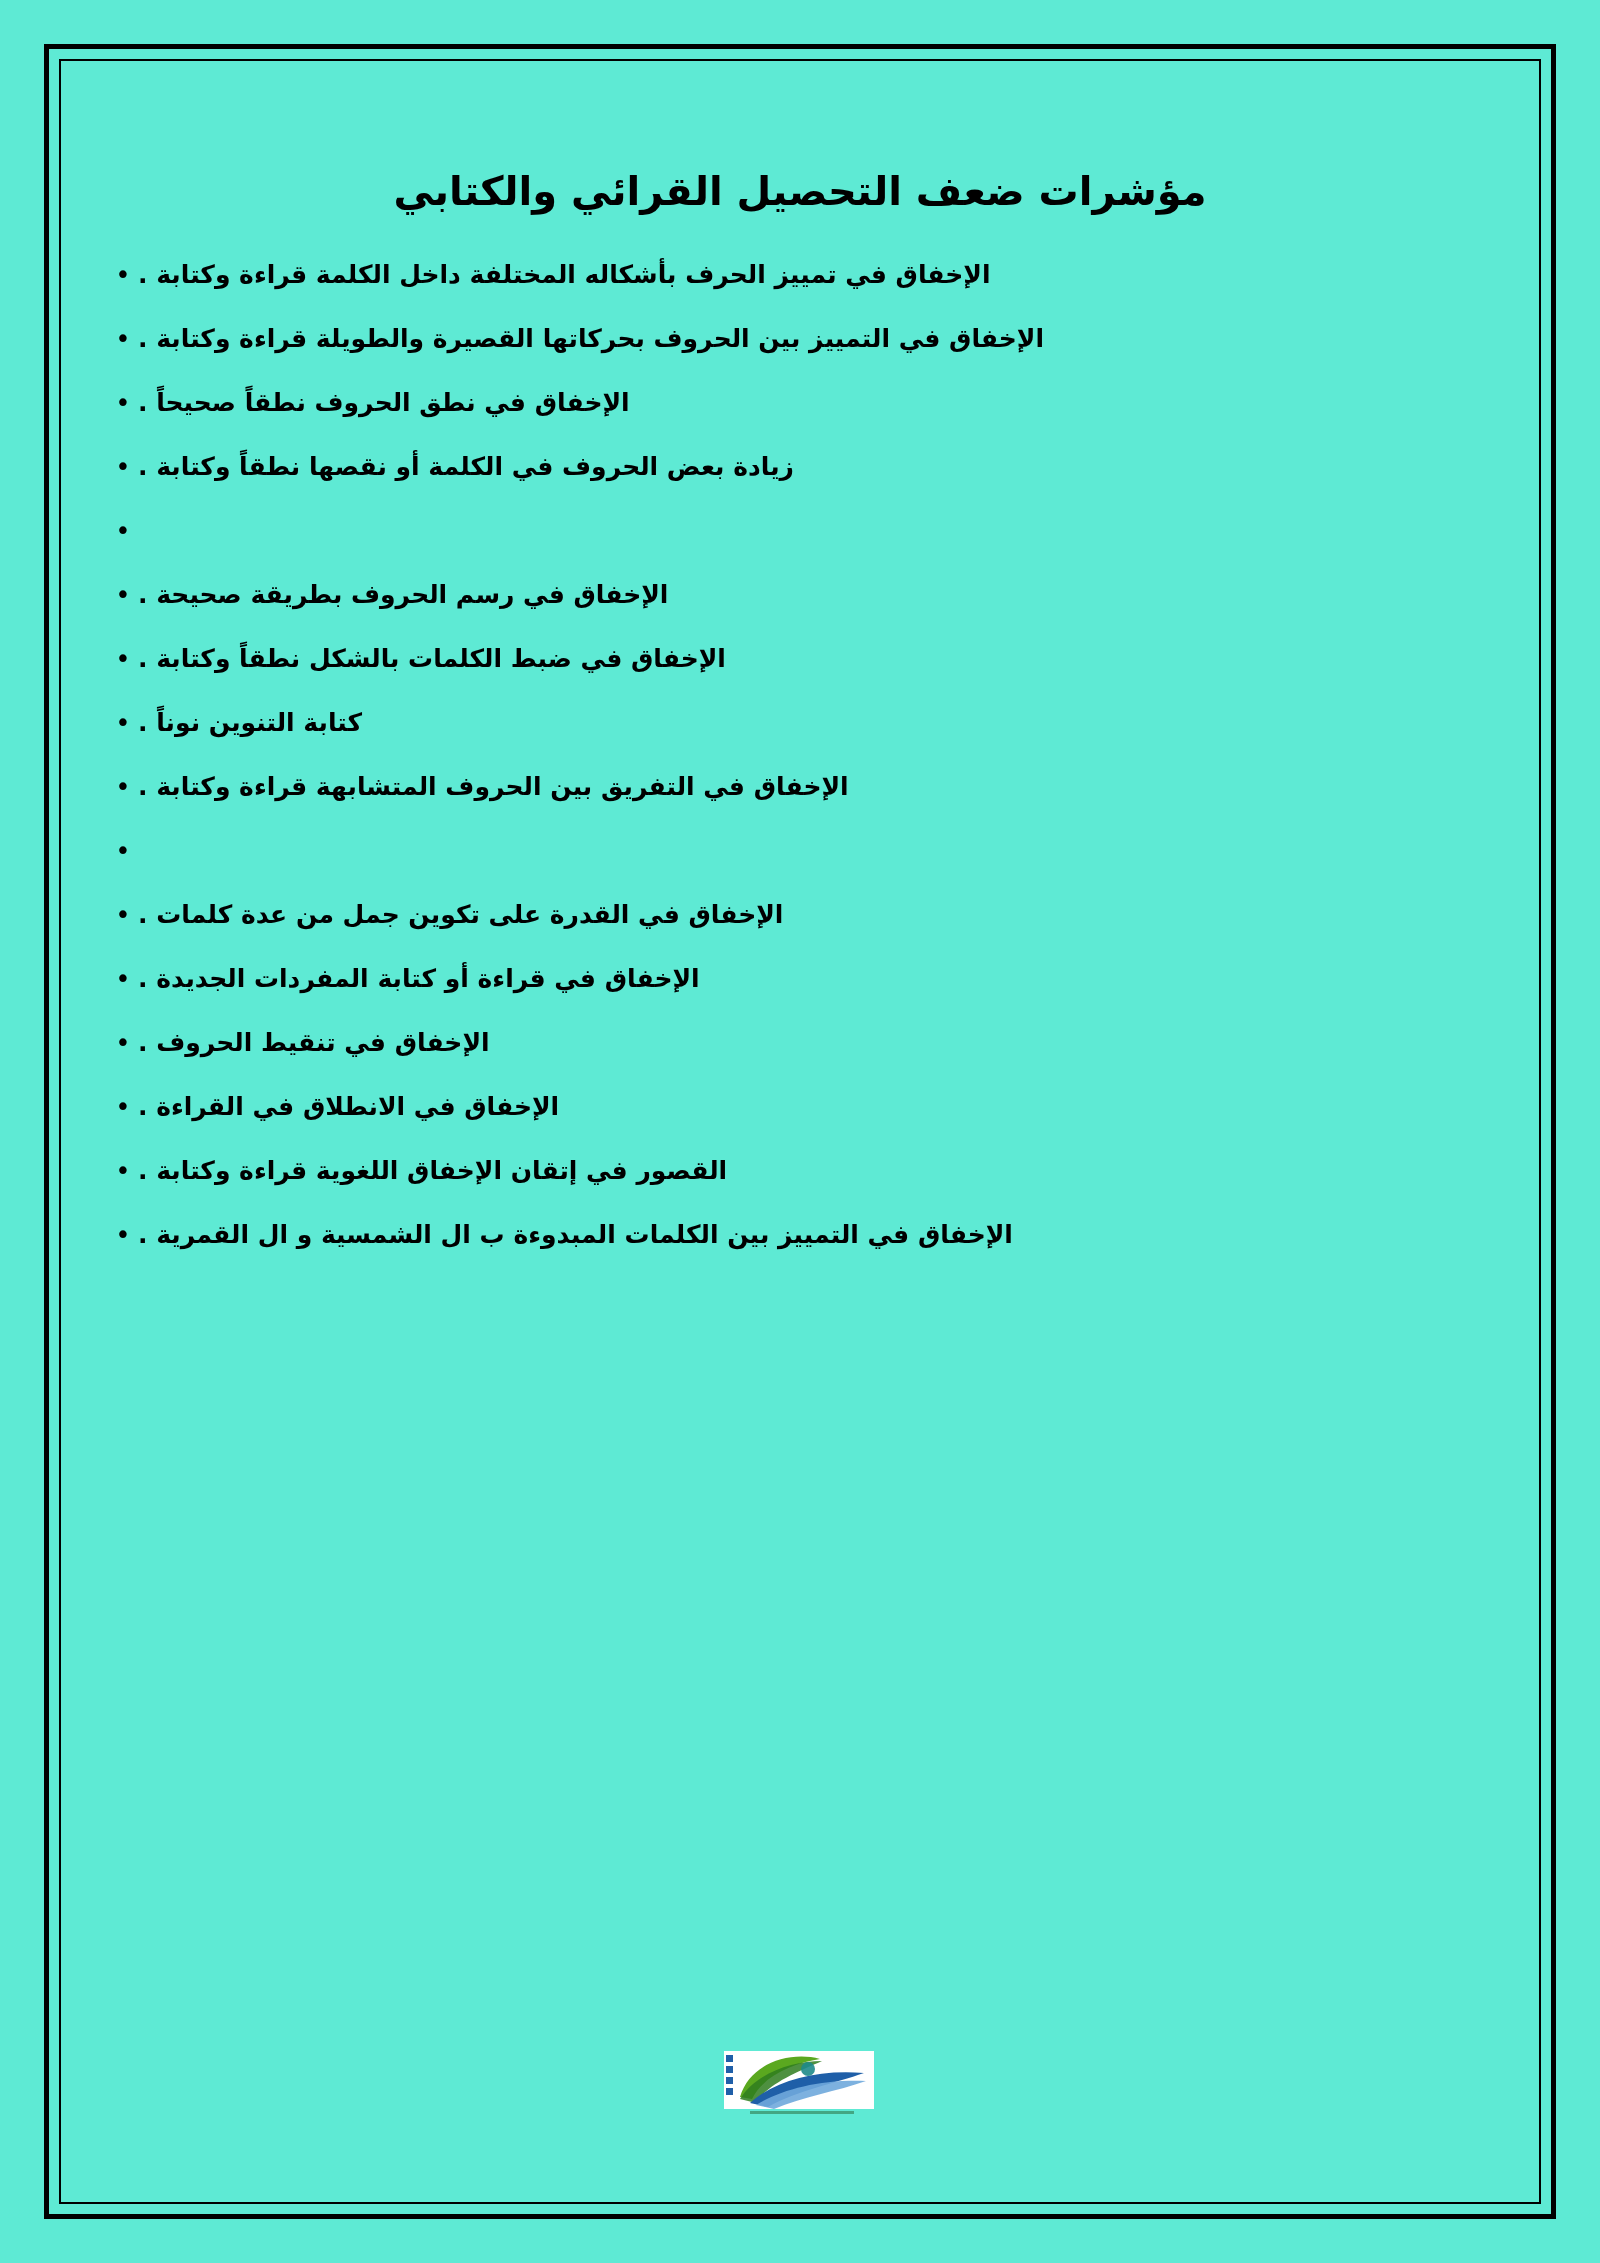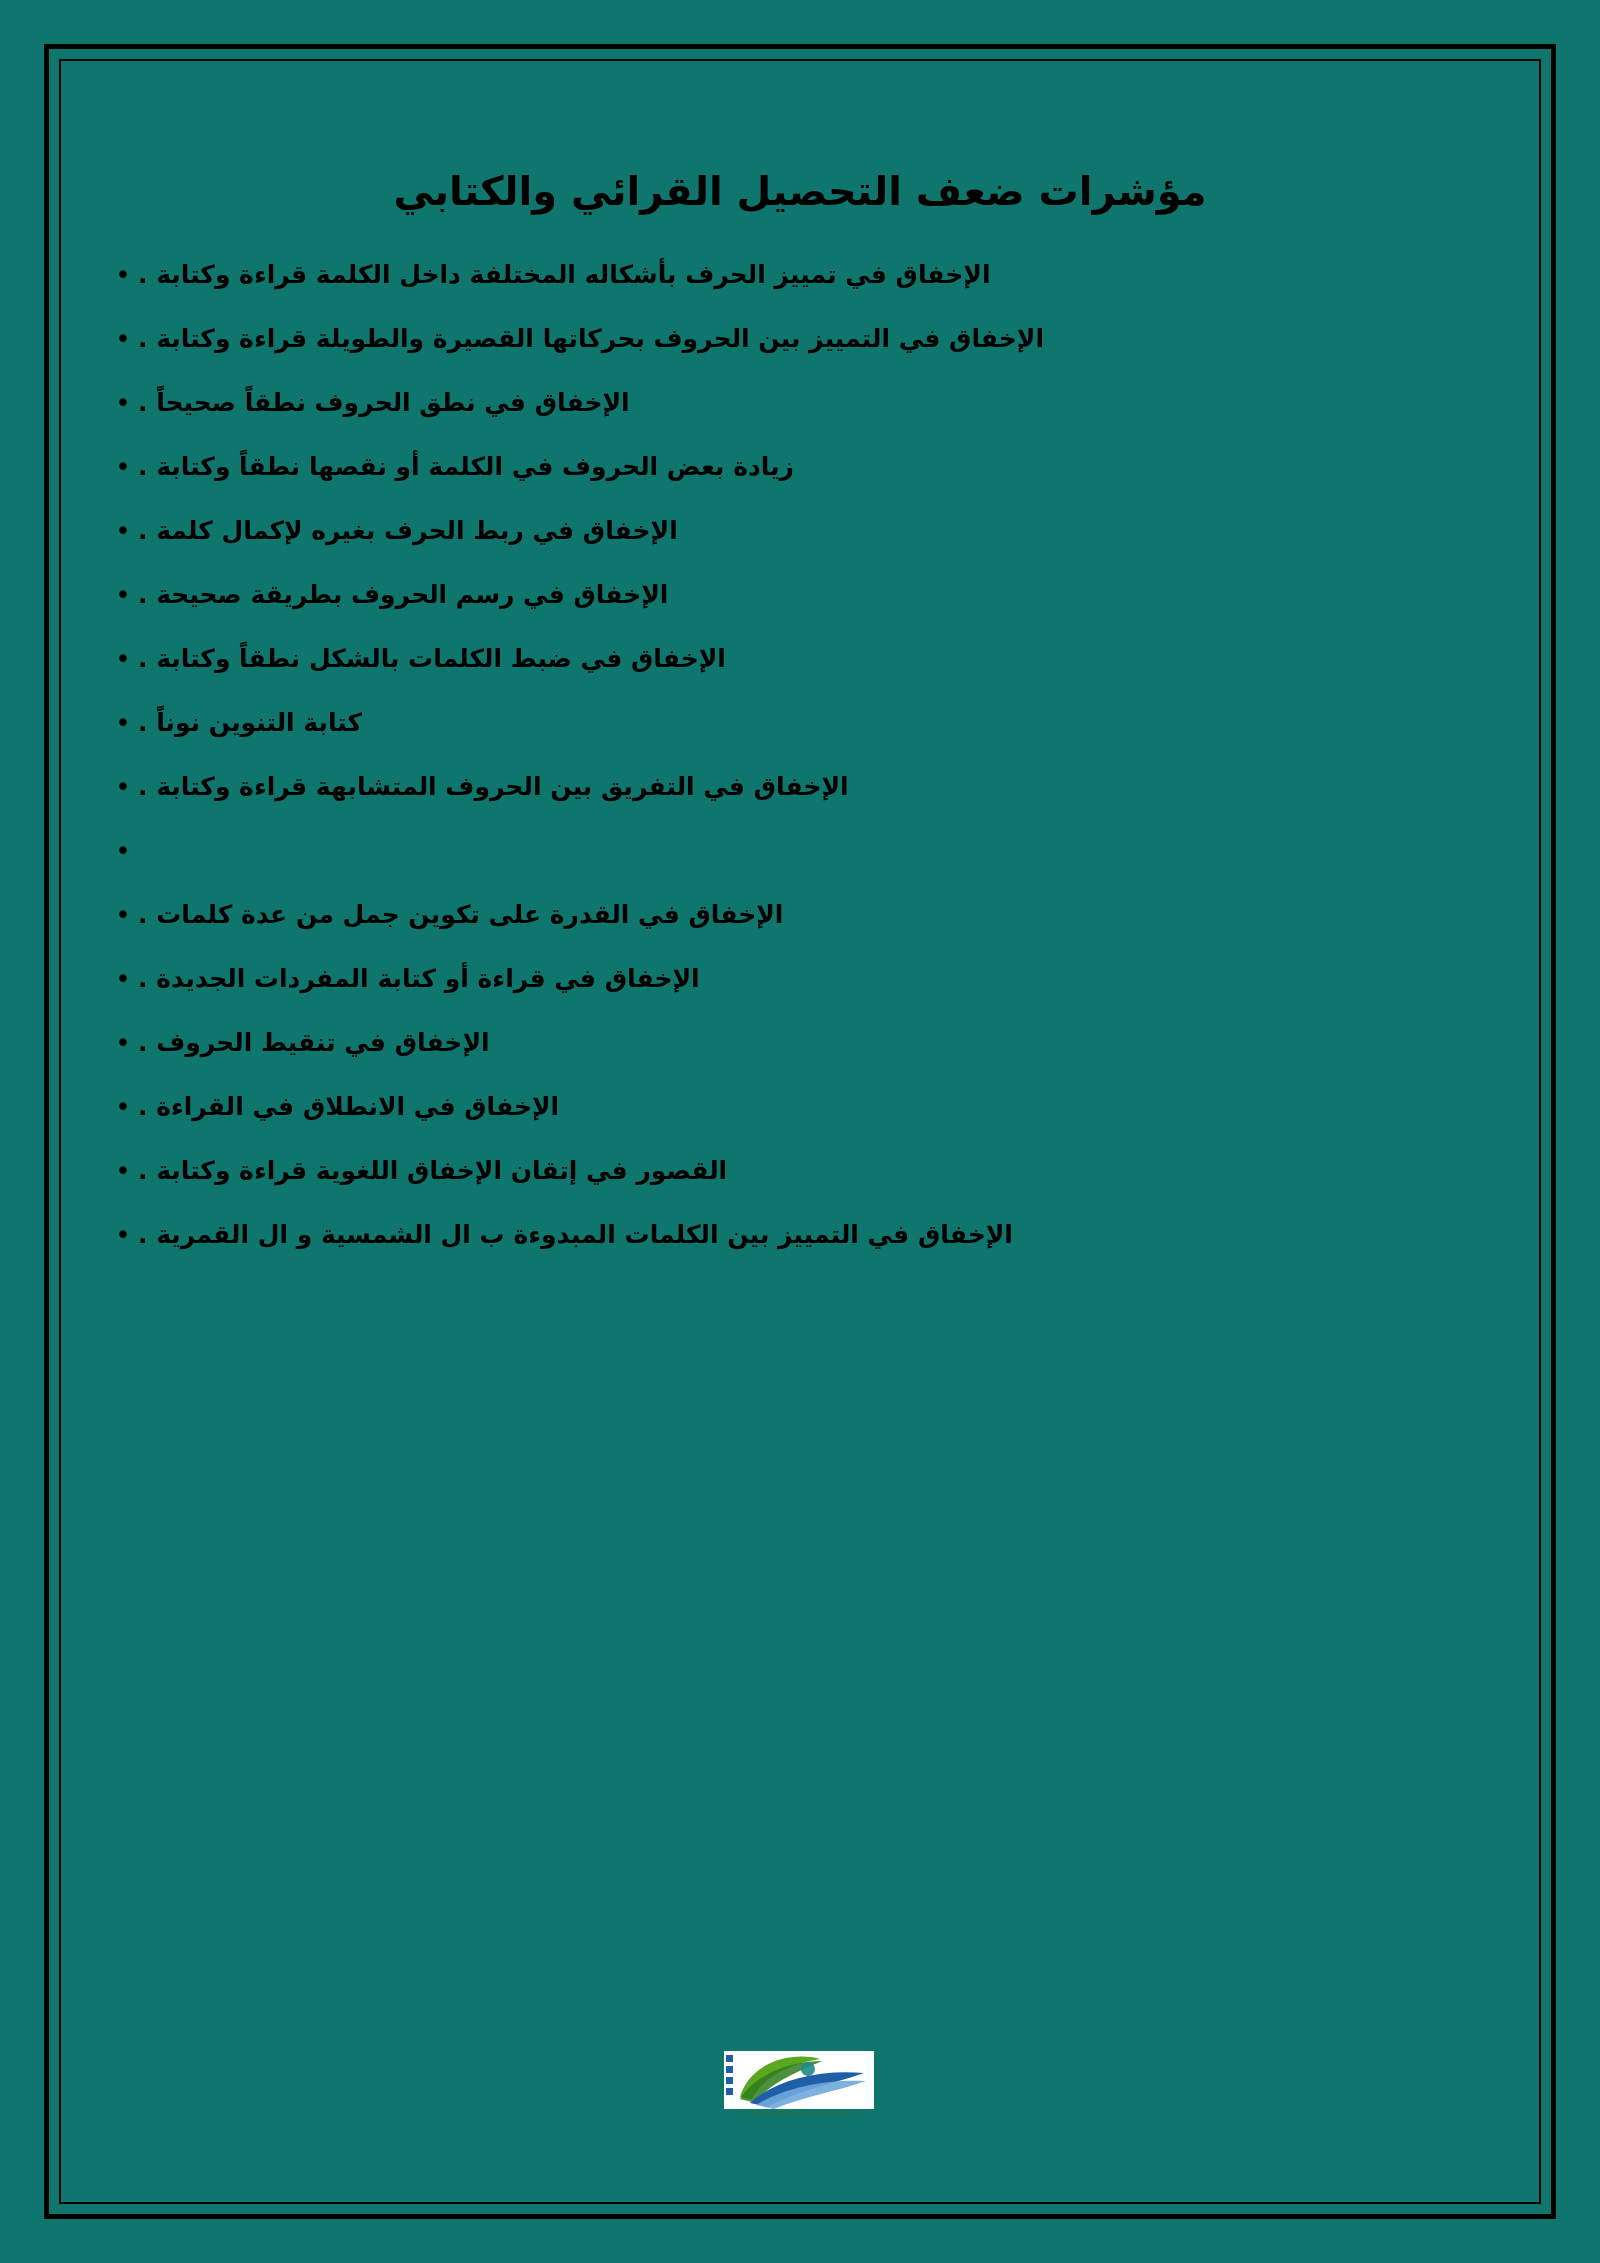--- a/index.html
+++ b/index.html
@@ -10,21 +10,21 @@
   }
   body {
     font-family: "DejaVu Sans", "Liberation Sans", sans-serif;
   }
 
   
   .page {
     position: relative;
     width: 1600px;
     height: 2263px;
-    background: #0f766e;
+    background: #5eead4;
     box-sizing: border-box;
     overflow: hidden;
   }
 
   
   .frame-outer {
     position: absolute;
     left: 44px;
     top: 44px;
     right: 44px;
@@ -173,21 +173,20 @@
         <span class="item-text">الإخفاق في نطق الحروف نطقاً صحيحاً .</span>
         <span class="bullet-marker">•</span>
       </li>
 
       <li class="indicator-item">
         <span class="item-text">زيادة بعض الحروف في الكلمة أو نقصها نطقاً وكتابة .</span>
         <span class="bullet-marker">•</span>
       </li>
 
       <li class="indicator-item">
-        <span class="item-text">الإخفاق في ربط الحرف بغيره لإكمال كلمة .</span>
         <span class="bullet-marker">•</span>
       </li>
 
       <li class="indicator-item">
         <span class="item-text">الإخفاق في رسم الحروف  بطريقة صحيحة .</span>
         <span class="bullet-marker">•</span>
       </li>
 
       <li class="indicator-item">
         <span class="item-text">الإخفاق في ضبط الكلمات بالشكل نطقاً وكتابة .</span>

